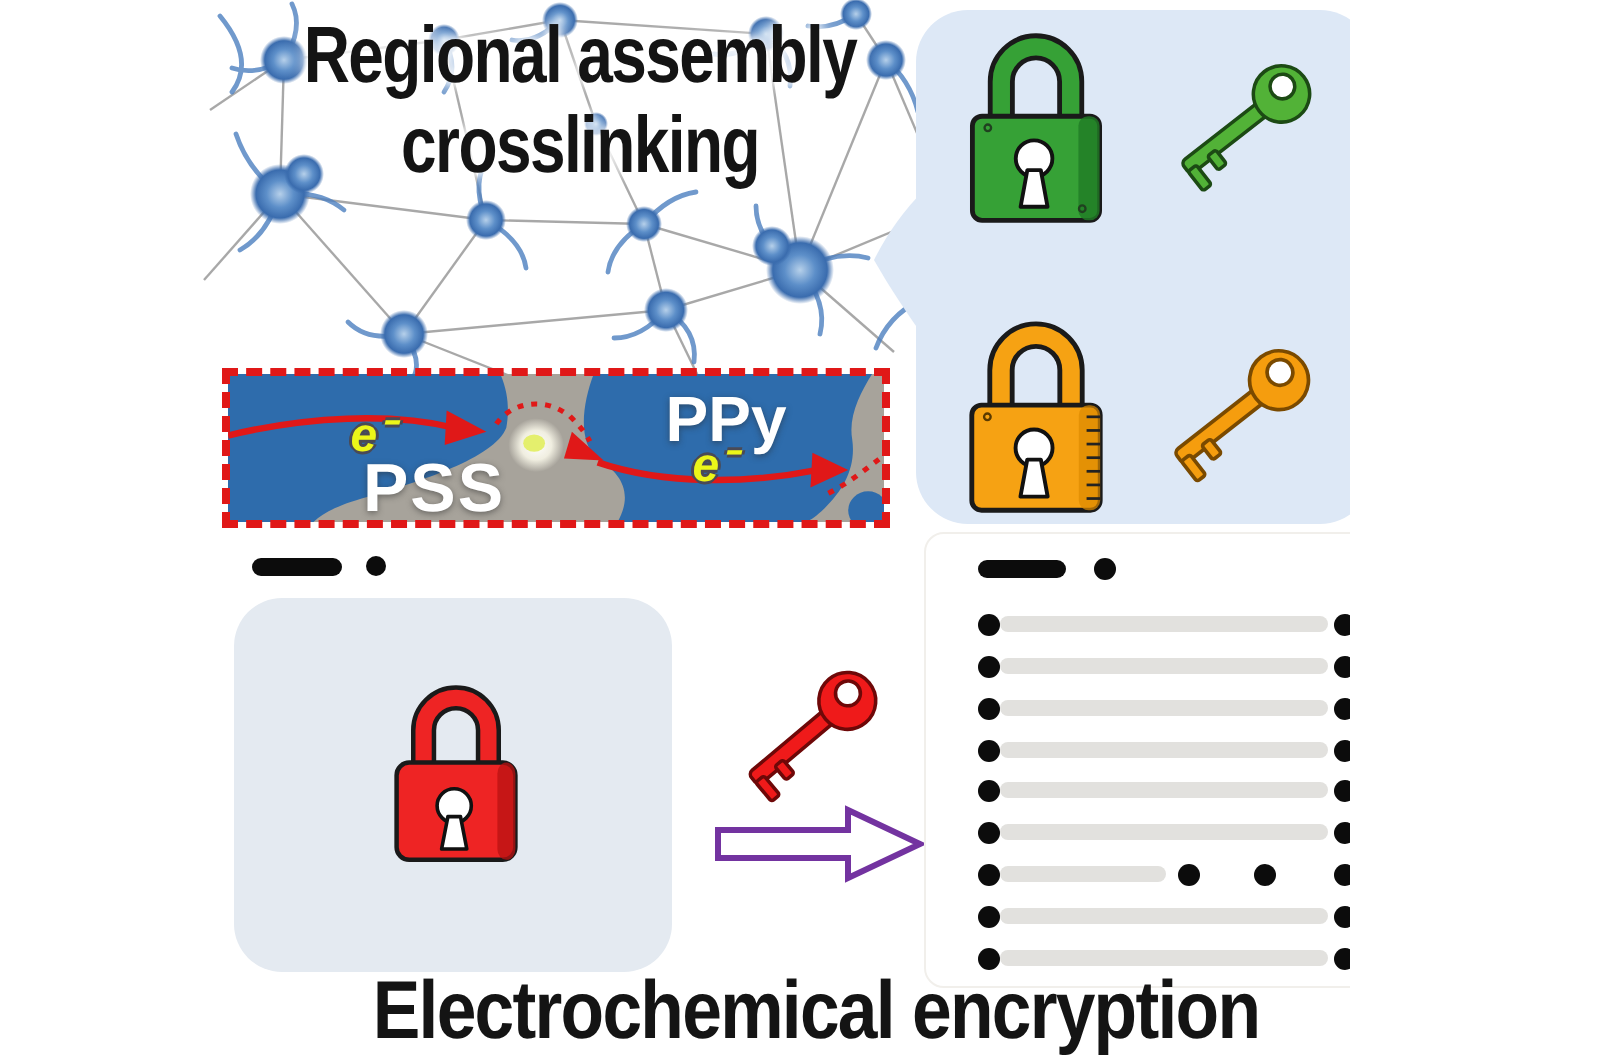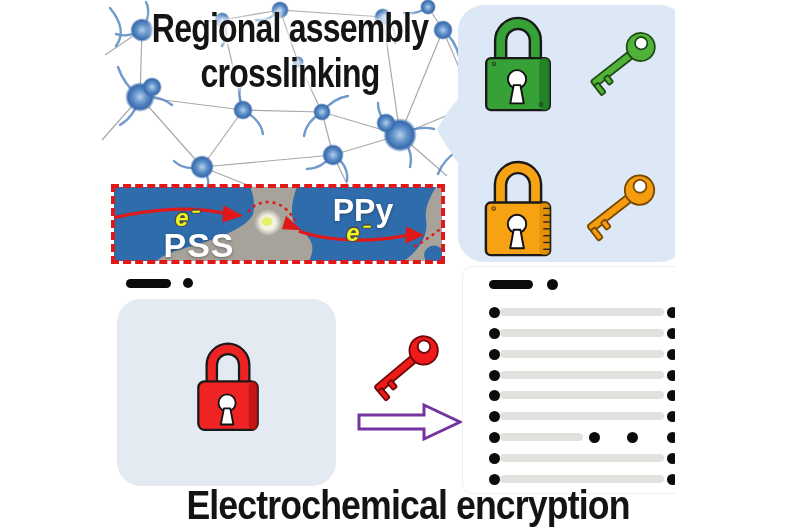--- a/index.html
+++ b/index.html
@@ -15,21 +15,21 @@
   .title-bottom{left:128px;top:482px;width:560px;text-align:center;font-weight:bold;
                 font-size:41px;color:#141414;transform:scaleX(.87);transform-origin:center;
                 letter-spacing:-1px;}
 
   
   .mem-box{left:111px;top:184px;width:334px;height:80px;box-sizing:border-box;
            border:4px dashed var(--arrow_red);}
   .mem-svg{left:114px;top:187px;width:328px;height:74px;}
   .mem-label{transform:translate(-50%,-50%);color:#fff;font-weight:bold;
              text-shadow:0 1px 3px rgba(40,40,40,.5);}
-  .pss{left:199px;top:245px;font-size:34px;letter-spacing:1px;}
+  .pss{left:217px;top:245px;font-size:34px;letter-spacing:1px;}
   .ppy{left:363px;top:210px;font-size:32px;}
   .electron{transform:translate(-50%,-50%);color:var(--electron_yellow);font-weight:bold;
             font-size:24px;font-style:italic;
             text-shadow:-1.5px 0 #4a4a55,1.5px 0 #4a4a55,0 -1.5px #4a4a55,0 1.5px #4a4a55;}
 
   
   .panel-tr{left:458px;top:5px;width:228px;height:257px;border-radius:26px;
             background:var(--panel_blue);}
   .panel-tail{left:437px;top:94px;width:26px;height:76px;}
   .panel-bl{left:117px;top:299px;width:219px;height:187px;border-radius:24px;

